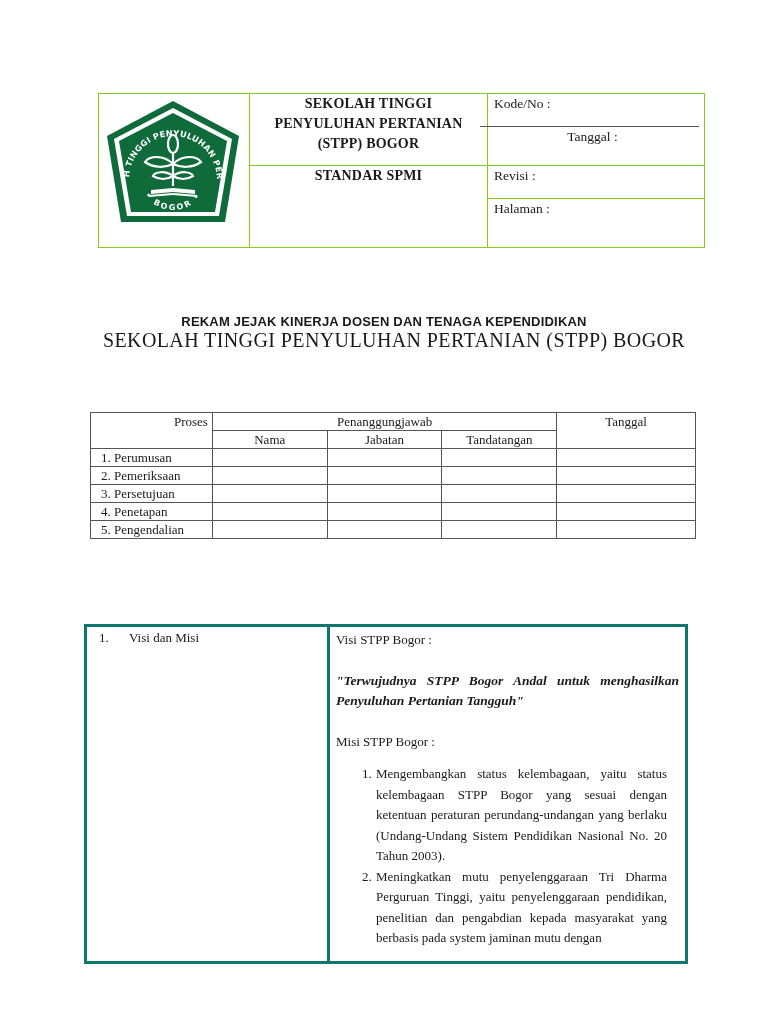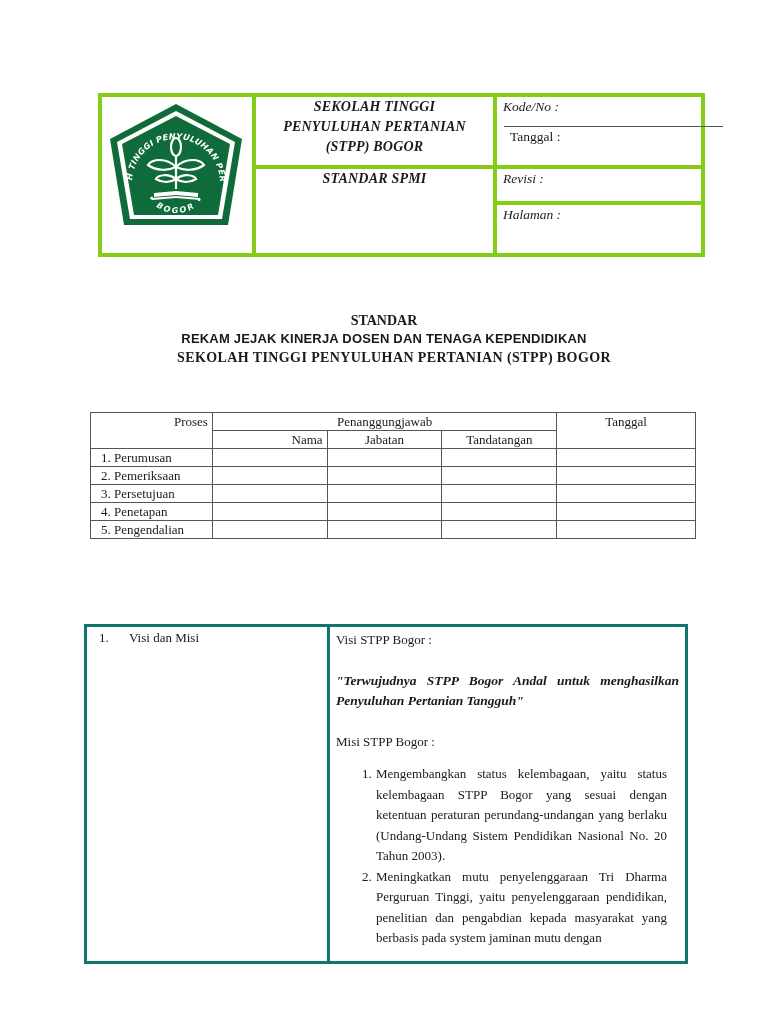--- a/index.html
+++ b/index.html
@@ -2,28 +2,28 @@
 <html><head>
   <meta charset="utf-8">
   <style>
     html, body { margin: 0; padding: 0; }
     body {
       width: 768px; height: 1024px; background: #ffffff; position: relative;
       font-family: "Liberation Serif", serif; color: #1a1a1a; overflow: hidden;
     }
     .abs { position: absolute; }
     .hdr-table { position: absolute; left: 98px; top: 93px; width: 607px; height: 152px; border-collapse: collapse; }
-    .hdr-table td { border: 4px solid #84cc16; vertical-align: top; padding: 0; font-style: italic; }
+    .hdr-table td { border: 1px solid #84cc16; vertical-align: top; padding: 0; }
     .logo-cell { width: 150px; }
     .inst-cell { width: 237px; text-align: center; font-weight: bold; font-size: 14px; line-height: 20px; letter-spacing: 0.2px; }
     .meta-cell { font-size: 13.5px; padding-left: 6px !important; padding-top: 2px !important; }
     .title-block { position: absolute; left: 0; top: 312px; width: 768px; text-align: center; }
     .title-l1 { font-family: "Liberation Serif", serif; font-weight: bold; font-size: 14px; line-height: 17px; }
     .title-l2 { font-family: "Liberation Sans", sans-serif; font-weight: bold; font-size: 13px; line-height: 19px; letter-spacing: 0.2px; }
-    .title-l3 { font-family: "Liberation Serif", serif; font-weight: bold; font-size: 14px; line-height: 19px; letter-spacing: 0.4px; margin-left: 20px; }
+    .title-l3 { font-family: "Liberation Serif", serif; font-weight: normal; font-size: 20px; line-height: 19px; letter-spacing: 0.4px; margin-left: 20px; }
     .proc-table { position: absolute; left: 90px; top: 412px; width: 606px; border-collapse: collapse; font-size: 13px; }
     .proc-table td, .proc-table th { border: 1px solid #555; font-weight: normal; height: 17px; padding: 0 4px; line-height: 17px; }
     .proc-table th { text-align: center; vertical-align: top; }
     .proc-table td.proc { text-align: left; padding-left: 10px; }
     .content-table { position: absolute; left: 84px; top: 624px; width: 604px; border-collapse: collapse; font-size: 13px; }
     .content-table td { border: 3px solid #0f766e; vertical-align: top; padding: 0; }
     .left-col { width: 228px; height: 302px; padding-left: 12px !important; padding-top: 3px !important; }
     .right-col { padding: 3px 6px 0 6px !important; line-height: 20.5px; }
     .just { text-align: justify; }
     ol.misi { margin: 12px; padding-left: 27px; }
@@ -89,39 +89,38 @@
     </td>
   </tr>
   <tr>
     <td class="meta-cell" style="height:46px;">
       <span>Halaman :</span>
     </td>
   </tr>
 </tbody>
   </table>
 
-<div class="abs" style="left:504px; top:126px; width:219px; height:40px; border-top:1px solid #555; font-size:13.5px; padding:2px 0 0 6px; box-sizing:border-box;">
+<div class="abs" style="left:480px; top:126px; width:219px; height:40px; border-top:1px solid #555; font-size:13.5px; padding:2px 0 0 6px; box-sizing:border-box;text-align:center;">
   <span>Tanggal  :</span>
 </div>
 
 <div class="title-block">
-  <div class="title-l1">STANDAR</div>
   <div class="title-l2">REKAM JEJAK KINERJA DOSEN DAN TENAGA KEPENDIDIKAN</div>
   <div class="title-l3">SEKOLAH TINGGI PENYULUHAN PERTANIAN (STPP) BOGOR</div>
 </div>
 
 <table class="proc-table">
   <tbody>
       <tr>
     <th rowspan="2" style="width:113px;text-align:right;">Proses</th>
     <th colspan="3">Penanggungjawab</th>
     <th rowspan="2" style="width:130px;">Tanggal</th>
   </tr>
   <tr>
-    <th style="width:106px;text-align:right;">Nama</th>
+    <th style="width:106px;">Nama</th>
     <th style="width:106px;text-align:center;">Jabatan</th>
     <th style="width:106px;">Tandatangan</th>
   </tr>
   <tr>
     <td class="proc">1.  Perumusan</td>
     <td></td>
     <td></td>
     <td></td>
     <td></td>
   </tr>

